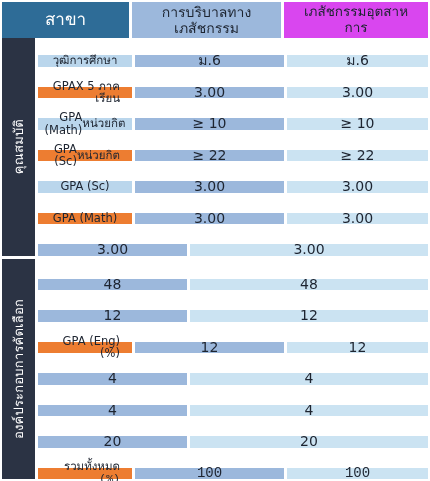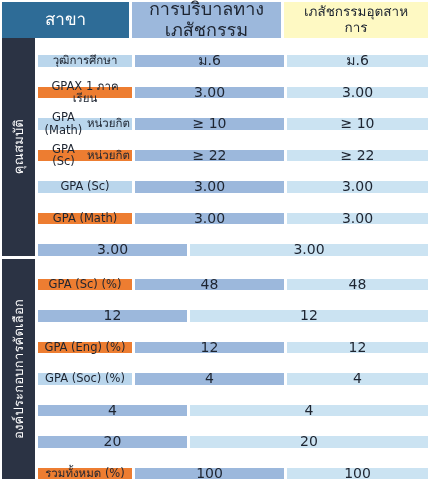--- a/index.html
+++ b/index.html
@@ -43,25 +43,25 @@
   .hdr-major {
     width: 127px;
     background: #2E6C97;
     color: #ffffff;
     font-size: 17px;
   }
   .hdr-col2 {
     width: 149px;
     background: #9CB8DC;
     color: #1d2430;
-    font-size: 18px;
+    font-size: 14px;
   }
   .hdr-col3 {
     flex: 1;
-    background: #fef9c3;
+    background: #d946ef;
     color: #1d2430;
     font-size: 13.5px;
   }
 
   
   .body-wrap {
     display: flex;
     gap: 3px;
     padding: 0 2px 2px 2px;
     box-sizing: border-box;
@@ -100,31 +100,31 @@
   }
   .section-gap { height: 3px; flex: 0 0 3px; }
 
   .row {
     display: flex;
     gap: 3px;
     flex: 1 1 0;
     min-height: 0;
     margin-bottom: 3px;
   }
-  .row:last-child { margin-bottom: 0; }
+  .row:last-child { margin-bottom: 0; font-family: Liberation Mono, monospace; }
 
   .cell {
     display: flex;
     align-items: center;
     justify-content: center;
     box-sizing: border-box;
-    text-align: center;
+    text-align: right;
     line-height: 1.1;
     color: #1d2430;
-    padding: 0 2px;
+    padding: 0 12px;
     margin-top: 17px;
   }
   .cell-label {
     width: 94px;
     flex: 0 0 94px;
     font-size: 11.5px;
   }
   .cell-label.two-line { font-size: 11.5px; }
   .cell-v2 {
     width: 149px;
@@ -165,21 +165,21 @@
     </div>
 
     <div class="grid-col">
 
       <div class="row">
         <div class="cell cell-label lbl-light">วุฒิการศึกษา</div>
         <div class="cell cell-v2">ม.6</div>
         <div class="cell cell-v3">ม.6</div>
       </div>
       <div class="row">
-        <div class="cell cell-label lbl-orange">GPAX 1 ภาคเรียน</div>
+        <div class="cell cell-label lbl-orange">GPAX 5 ภาคเรียน</div>
         <div class="cell cell-v2">3.00</div>
         <div class="cell cell-v3">3.00</div>
       </div>
       <div class="row">
         <div class="cell cell-label lbl-light two-line">
             <span class="label-text">GPA (Math)</span>
             <span class="label-text">หน่วยกิต</span>
           </div>
         <div class="cell cell-v2">≥ 10</div>
         <div class="cell cell-v3">≥ 10</div>
@@ -203,35 +203,33 @@
         <div class="cell cell-v3">3.00</div>
       </div>
       <div class="row">
         <div class="cell cell-v2">3.00</div>
         <div class="cell cell-v3">3.00</div>
       </div>
 
       <div class="section-gap"></div>
 
       <div class="row">
-        <div class="cell cell-label lbl-orange">GPA (Sc) (%)</div>
         <div class="cell cell-v2">48</div>
         <div class="cell cell-v3">48</div>
       </div>
       <div class="row">
         <div class="cell cell-v2">12</div>
         <div class="cell cell-v3">12</div>
       </div>
       <div class="row">
         <div class="cell cell-label lbl-orange">GPA (Eng) (%)</div>
         <div class="cell cell-v2">12</div>
         <div class="cell cell-v3">12</div>
       </div>
       <div class="row">
-        <div class="cell cell-label lbl-light">GPA (Soc) (%)</div>
         <div class="cell cell-v2">4</div>
         <div class="cell cell-v3">4</div>
       </div>
       <div class="row">
         <div class="cell cell-v2">4</div>
         <div class="cell cell-v3">4</div>
       </div>
       <div class="row">
         <div class="cell cell-v2">20</div>
         <div class="cell cell-v3">20</div>

